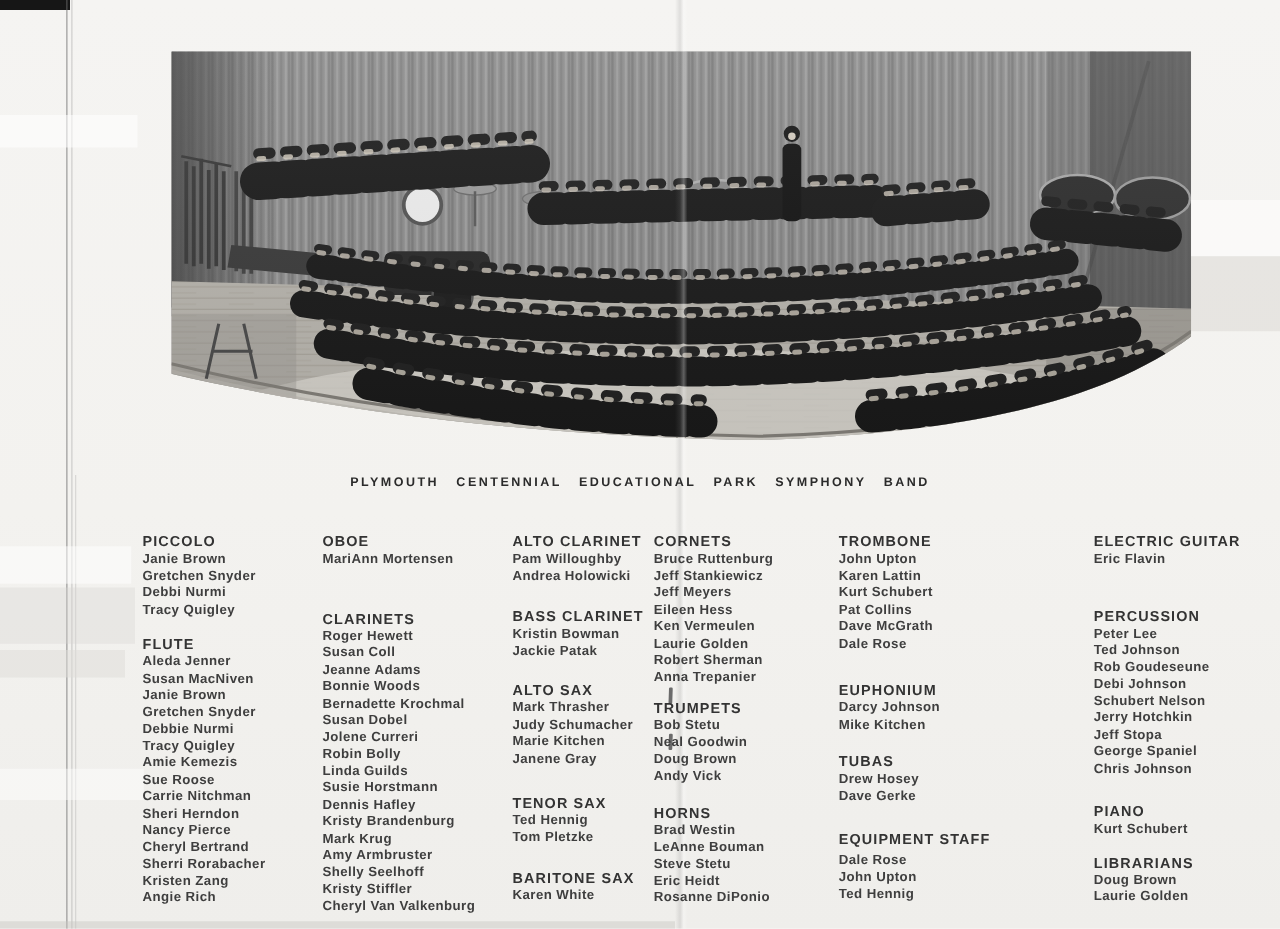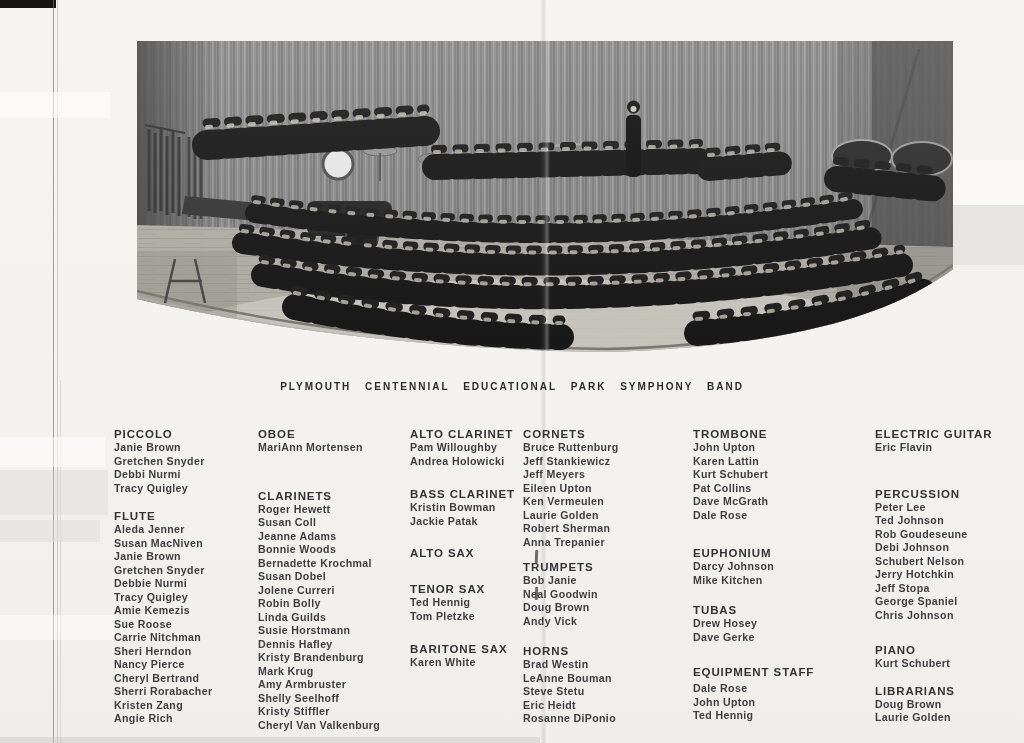--- a/index.html
+++ b/index.html
@@ -38,21 +38,21 @@
   .photo svg{display:block;}
 
   
   .title{
     position:absolute;left:0;top:381px;width:1024px;text-align:center;
     font-size:10px;font-weight:700;letter-spacing:2px;word-spacing:9px;color:#2b2b2b;
   }
 
   
   .col{position:absolute;top:427px;width:150px;}
-  .c1{left:114px;} .c2{left:258px;} .c3{left:410px;} .c4{left:523px;} .c5{left:693px;} .c6{left:875px;width:170px;}
+  .c1{left:114px;} .c2{left:258px;} .c3{left:410px;} .c4{left:523px;} .c5{left:671px;} .c6{left:875px;width:170px;}
   .sec h3{margin:0;font-size:11.5px;line-height:14px;letter-spacing:.9px;color:#333;font-weight:700;}
   .name{font-size:10.6px;line-height:13.5px;letter-spacing:.35px;color:#3e3e3e;font-weight:700;white-space:nowrap;}
 </style>
 </head>
 <body>
 
 <div class="artifact topbar"></div>
 <div class="artifact edgeA"></div>
 <div class="artifact edgeB"></div>
 <div class="artifact edgeC"></div>
@@ -256,20 +256,26 @@
   </section>
   <section class="sec" style="margin-top:19px">
     <h3>BASS CLARINET</h3>
     <div class="names">
         <div class="name">Kristin Bowman</div>
         <div class="name">Jackie Patak</div>
       </div>
   </section>
   <section class="sec" style="margin-top:18px">
     <h3>ALTO SAX</h3>
+    <div class="names">
+        <div class="name">Mark Thrasher</div>
+        <div class="name">Judy Schumacher</div>
+        <div class="name">Marie Kitchen</div>
+        <div class="name">Janene Gray</div>
+      </div>
   </section>
   <section class="sec" style="margin-top:22px">
     <h3>TENOR SAX</h3>
     <div class="names">
         <div class="name">Ted Hennig</div>
         <div class="name">Tom Pletzke</div>
       </div>
   </section>
   <section class="sec" style="margin-top:19px">
     <h3>BARITONE SAX</h3>
@@ -279,31 +285,31 @@
   </section>
 </div>
 
 <div class="col c4">
   <section class="sec">
     <h3>CORNETS</h3>
     <div class="names">
         <div class="name">Bruce Ruttenburg</div>
         <div class="name">Jeff Stankiewicz</div>
         <div class="name">Jeff Meyers</div>
-        <div class="name">Eileen Upton</div>
+        <div class="name">Eileen Hess</div>
         <div class="name">Ken Vermeulen</div>
         <div class="name">Laurie Golden</div>
         <div class="name">Robert Sherman</div>
         <div class="name">Anna Trepanier</div>
       </div>
   </section>
   <section class="sec" style="margin-top:11px">
     <h3>TRUMPETS</h3>
     <div class="names">
-        <div class="name">Bob Janie</div>
+        <div class="name">Bob Stetu</div>
         <div class="name">Neal Goodwin</div>
         <div class="name">Doug Brown</div>
         <div class="name">Andy Vick</div>
       </div>
   </section>
   <section class="sec" style="margin-top:16px">
     <h3>HORNS</h3>
     <div class="names">
         <div class="name">Brad Westin</div>
         <div class="name">LeAnne Bouman</div>

